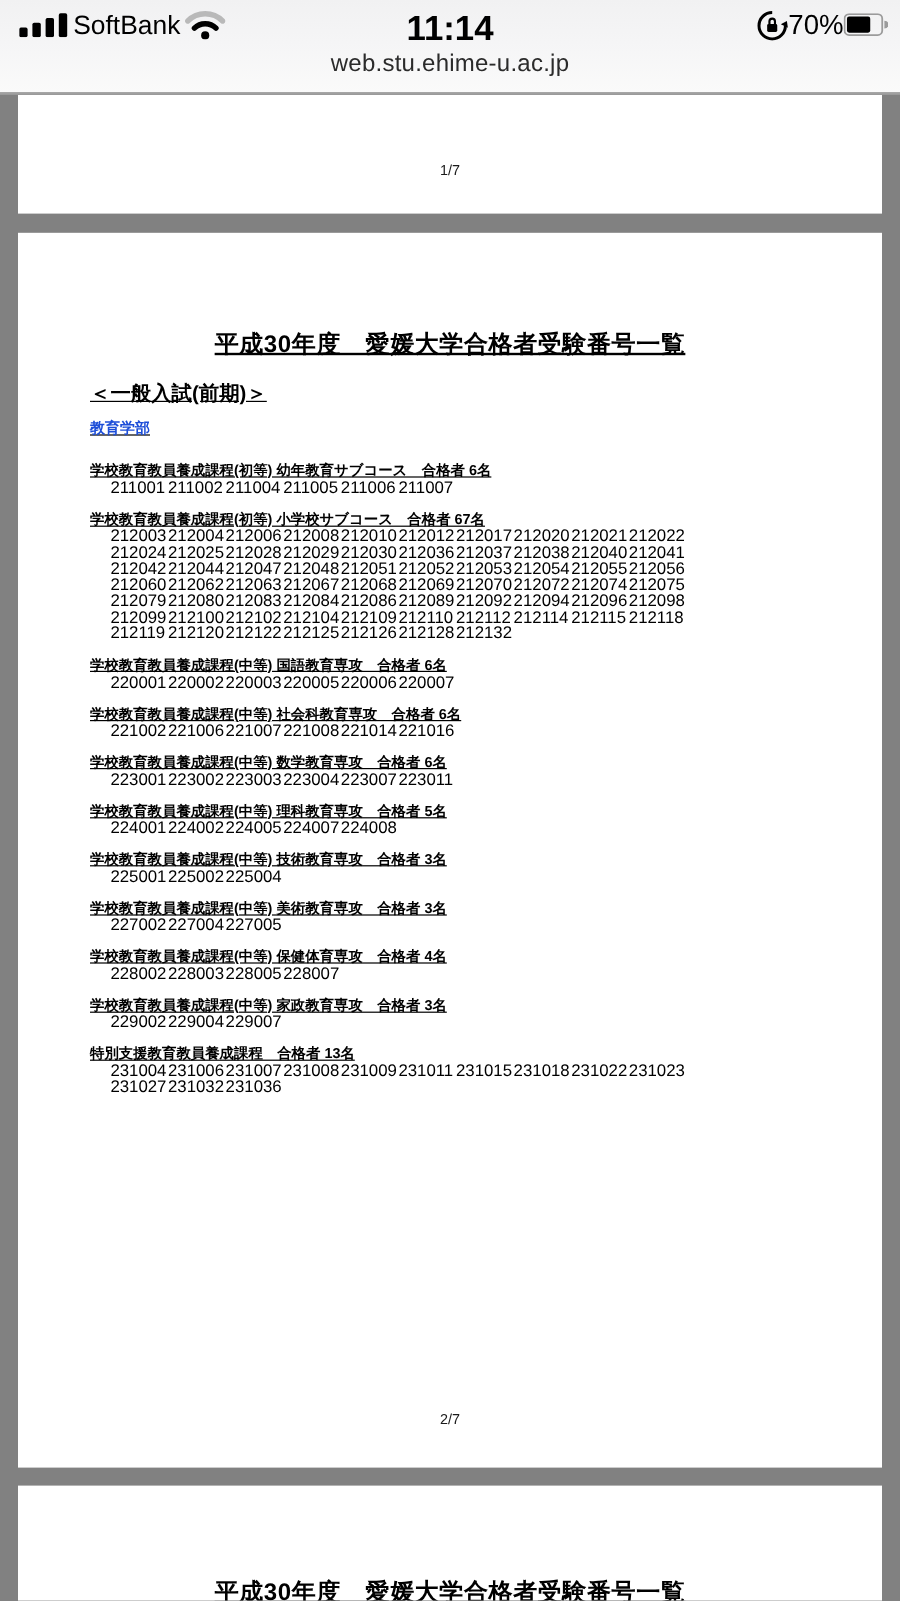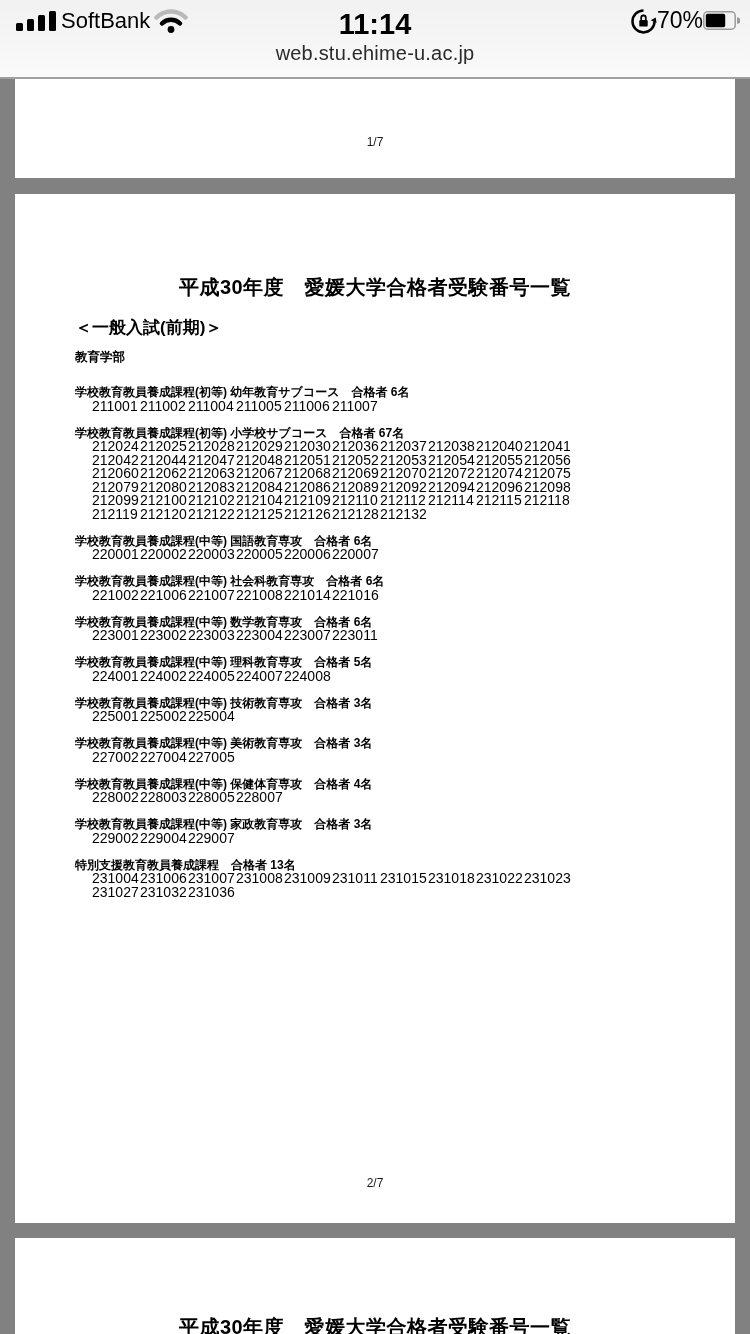--- a/index.html
+++ b/index.html
@@ -19,34 +19,34 @@
   }
   .sb-left{position:absolute;left:16px;top:8px;height:26px;display:flex;align-items:flex-start;gap:4px;}
   .carrier{font-size:22px;color:#000;}
   .sb-time{position:absolute;top:8px;left:0;right:0;text-align:center;font-size:29px;font-weight:600;color:#000;}
   .sb-right{position:absolute;right:10px;top:7px;height:27px;display:flex;align-items:center;gap:0;}
   .batt-pct{font-size:23px;color:#000;}
   .url-bar{position:absolute;top:42px;left:0;right:0;text-align:center;}
   .url-text{font-size:20px;color:#2b2b2b;letter-spacing:0.2px;}
 
   
-  .content{position:absolute;top:79px;left:0;right:0;bottom:0;background:#818181;overflow:hidden;}
+  .content{position:absolute;top:79px;left:0;right:0;bottom:0;background:#818181;overflow:hidden;text-decoration:underline;}
   .page{position:relative;margin-left:15px;width:720px;background:#ffffff;}
   .page1{height:99px;}
   .page2{height:1029px;margin-top:16px;}
   .page3{height:96px;margin-top:15px;overflow:hidden;}
 
   .page-num{position:absolute;left:0;width:100%;text-align:center;font-size:12px;color:#1a1a1a;}
   .page1 .page-num{top:56px;}
   .page2 .page-num{top:982px;}
 
   .doc-title{padding-top:82px;text-align:center;font-size:20px;line-height:22px;font-weight:bold;color:#000;letter-spacing:0.5px;}
   .page3 .doc-title{padding-top:78px;}
   .doc-subtitle{margin:20px 0 0 60px;font-size:17px;line-height:20px;font-weight:bold;color:#000;}
-  .doc-faculty{margin:12px 0 0 60px;font-size:12.5px;line-height:14px;font-weight:bold;color:#000000;}
+  .doc-faculty{margin:12px 0 0 60px;font-size:12.5px;line-height:14px;font-weight:bold;color:#1d4ed8;}
   .sections{margin:22px 0 0 60px;}
   .section{margin-bottom:13.5px;}
   .section-header{font-size:12px;line-height:13.5px;font-weight:bold;color:#000;white-space:pre;}
   .num-row{padding-left:17px;font-size:14px;line-height:13.5px;color:#000;white-space:nowrap;}
   .num-cell{display:inline-block;width:48px;}
 </style>
 </head>
 <body>
 
 <div class="screen">
@@ -99,20 +99,21 @@
       <div class="doc-title">平成30年度　愛媛大学合格者受験番号一覧</div>
       <div class="doc-subtitle">＜一般入試(前期)＞</div>
       <div class="doc-faculty">教育学部</div>
       <div class="sections" id="sections">
           <div class="section">
             <div class="section-header">学校教育教員養成課程(初等) 幼年教育サブコース　合格者 6名</div>
             <div class="num-row"><span class="num-cell">211001</span><span class="num-cell">211002</span><span class="num-cell">211004</span><span class="num-cell">211005</span><span class="num-cell">211006</span><span class="num-cell">211007</span></div>
           </div>
           <div class="section">
             <div class="section-header">学校教育教員養成課程(初等) 小学校サブコース　合格者 67名</div>
+            <div class="num-row"><span class="num-cell">212003</span><span class="num-cell">212004</span><span class="num-cell">212006</span><span class="num-cell">212008</span><span class="num-cell">212010</span><span class="num-cell">212012</span><span class="num-cell">212017</span><span class="num-cell">212020</span><span class="num-cell">212021</span><span class="num-cell">212022</span></div>
             <div class="num-row"><span class="num-cell">212024</span><span class="num-cell">212025</span><span class="num-cell">212028</span><span class="num-cell">212029</span><span class="num-cell">212030</span><span class="num-cell">212036</span><span class="num-cell">212037</span><span class="num-cell">212038</span><span class="num-cell">212040</span><span class="num-cell">212041</span></div>
             <div class="num-row"><span class="num-cell">212042</span><span class="num-cell">212044</span><span class="num-cell">212047</span><span class="num-cell">212048</span><span class="num-cell">212051</span><span class="num-cell">212052</span><span class="num-cell">212053</span><span class="num-cell">212054</span><span class="num-cell">212055</span><span class="num-cell">212056</span></div>
             <div class="num-row"><span class="num-cell">212060</span><span class="num-cell">212062</span><span class="num-cell">212063</span><span class="num-cell">212067</span><span class="num-cell">212068</span><span class="num-cell">212069</span><span class="num-cell">212070</span><span class="num-cell">212072</span><span class="num-cell">212074</span><span class="num-cell">212075</span></div>
             <div class="num-row"><span class="num-cell">212079</span><span class="num-cell">212080</span><span class="num-cell">212083</span><span class="num-cell">212084</span><span class="num-cell">212086</span><span class="num-cell">212089</span><span class="num-cell">212092</span><span class="num-cell">212094</span><span class="num-cell">212096</span><span class="num-cell">212098</span></div>
             <div class="num-row"><span class="num-cell">212099</span><span class="num-cell">212100</span><span class="num-cell">212102</span><span class="num-cell">212104</span><span class="num-cell">212109</span><span class="num-cell">212110</span><span class="num-cell">212112</span><span class="num-cell">212114</span><span class="num-cell">212115</span><span class="num-cell">212118</span></div>
             <div class="num-row"><span class="num-cell">212119</span><span class="num-cell">212120</span><span class="num-cell">212122</span><span class="num-cell">212125</span><span class="num-cell">212126</span><span class="num-cell">212128</span><span class="num-cell">212132</span></div>
           </div>
           <div class="section">
             <div class="section-header">学校教育教員養成課程(中等) 国語教育専攻　合格者 6名</div>
             <div class="num-row"><span class="num-cell">220001</span><span class="num-cell">220002</span><span class="num-cell">220003</span><span class="num-cell">220005</span><span class="num-cell">220006</span><span class="num-cell">220007</span></div>

